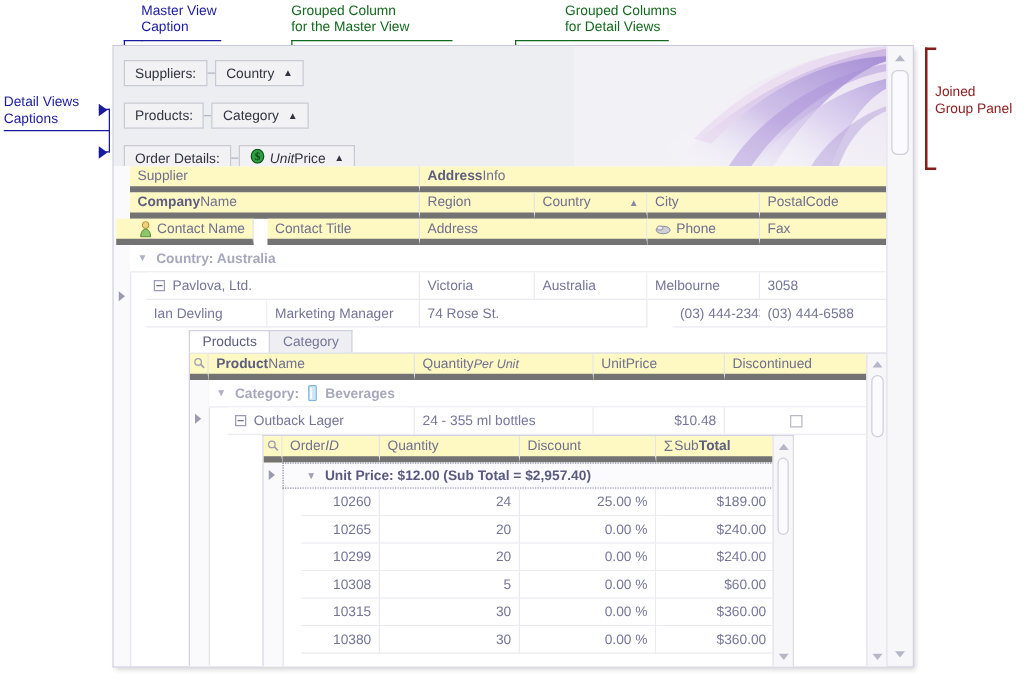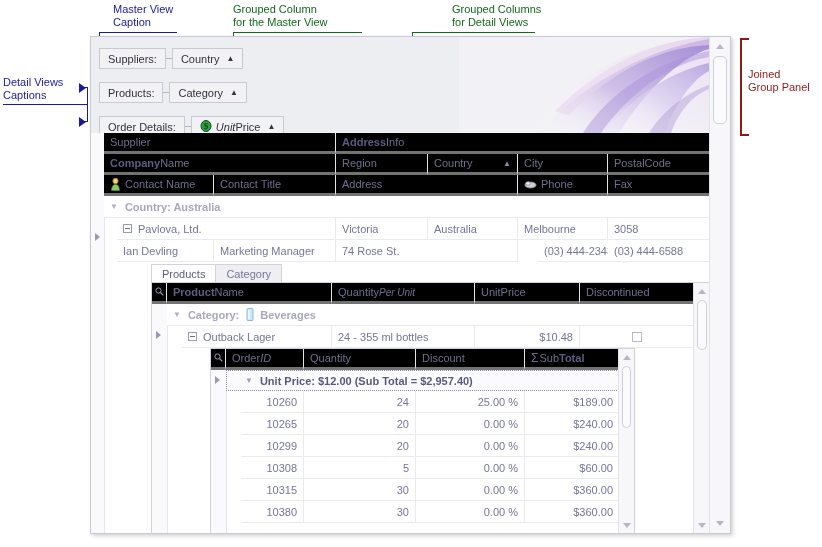--- a/index.html
+++ b/index.html
@@ -57,23 +57,23 @@
   .gp-chip .uicon{margin-right:4px;display:inline-block;}
   .ital{font-style:italic;}
 
   
   .mgrid{position:absolute;left:0;top:96px;right:21px;bottom:0;overflow:hidden;background:#fff;}
   .indcol{position:absolute;left:0;top:0;width:13px;bottom:0;background:#fafafc;border-right:1px solid #e6e6ee;}
   .ind-arrow{position:absolute;left:4px;width:0;height:0;border-top:4px solid transparent;border-bottom:4px solid transparent;border-left:5px solid #9a9ab0;}
 
   .hdr{
     box-sizing:border-box;
-    background:#000000;
+    background:#fef9c3;
     border-right:1px solid #e3e3ec;
-    border-bottom:3px solid #737373;
+    border-bottom:5px solid #737373;
     color:#6f6f8f;
     font-size:11px;
     padding:0 6px;
     display:flex;align-items:center;
     height:21px;
     position:absolute;
     white-space:nowrap;
     overflow:hidden;
   }
   .hdr b{font-weight:bold;color:#5d5d80;}
@@ -268,21 +268,21 @@
         <span class="sortup">▲</span>
       </div>
       <div class="hdr" style="left:427px;top:21px;width:90px;">
         <span>City</span>
       </div>
       <div class="hdr" style="left:517px;top:21px;width:103px;">
         <span class="und">Postal</span>
           <span> Code</span>
       </div>
 
-      <div class="hdr" style="left:13px;top:42px;width:110px;">
+      <div class="hdr" style="left:2px;top:42px;width:110px;justify-content:flex-end;">
         <span style="margin-right:4px;display:inline-flex">
           <svg width="11" height="13" viewBox="0 0 11 13">
               <ellipse cx="5.5" cy="3" rx="2.6" ry="2.8" fill="#f0d27a" stroke="#b08b2a" stroke-width=".8"></ellipse>
               <path d="M1.6,12.5 C1.6,8.4 3.3,6.4 5.5,6.4 C7.7,6.4 9.4,8.4 9.4,12.5 Z" fill="#8fc56b" stroke="#4f8a33" stroke-width=".8"></path>
             </svg>
         </span>
         <span>Contact Name</span>
       </div>
       <div class="hdr" style="left:123px;top:42px;width:122px;">
         <span>Contact Title</span>

